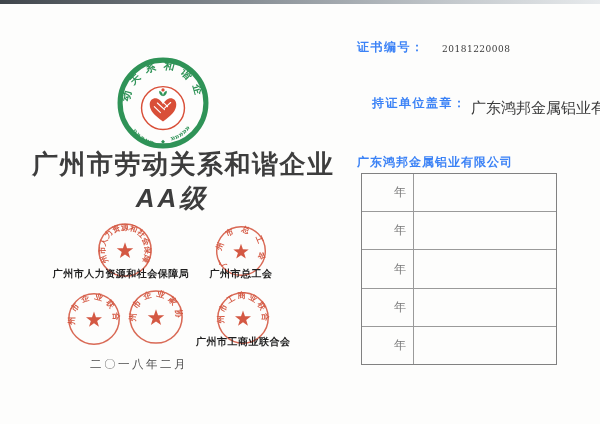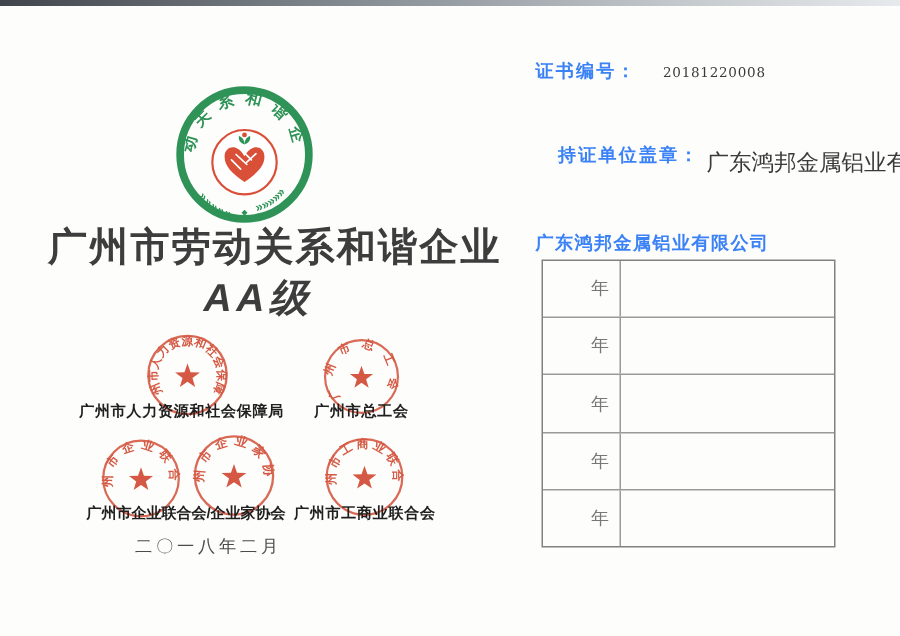--- a/index.html
+++ b/index.html
@@ -183,21 +183,20 @@
     <defs>
         <path id="arcE" d="M 11.13 39.2 A 21 21 0 1 1 48.87 39.2"></path>
       </defs>
     <circle class="seal-ring" cx="30" cy="30" r="27"></circle>
     <text class="seal-text seal-text-e" text-anchor="middle">
       <textPath href="#arcE" startOffset="50%">广州市工商业联合会</textPath>
     </text>
     <polygon class="seal-star" transform="translate(30,31)" points="0,-9 2.12,-2.91 8.56,-2.78 3.42,1.11 5.29,7.28 0,3.6 -5.29,7.28 -3.42,1.11 -8.56,-2.78 -2.12,-2.91"></polygon>
   </svg>
 
-  <div id="label-3" class="seal-label">广州市企业联合会/企业家协会</div>
   <div id="label-4" class="seal-label">广州市工商业联合会</div>
 
   <div class="issue-date">二〇一八年二月</div>
 
   <div id="cert-no-label" class="field-label">证书编号：</div>
   <div id="cert-no-value" class="field-value">20181220008</div>
 
   <div id="holder-label" class="field-label">持证单位盖章：</div>
   <div id="holder-value" class="field-value">广东鸿邦金属铝业有限公司</div>
 

